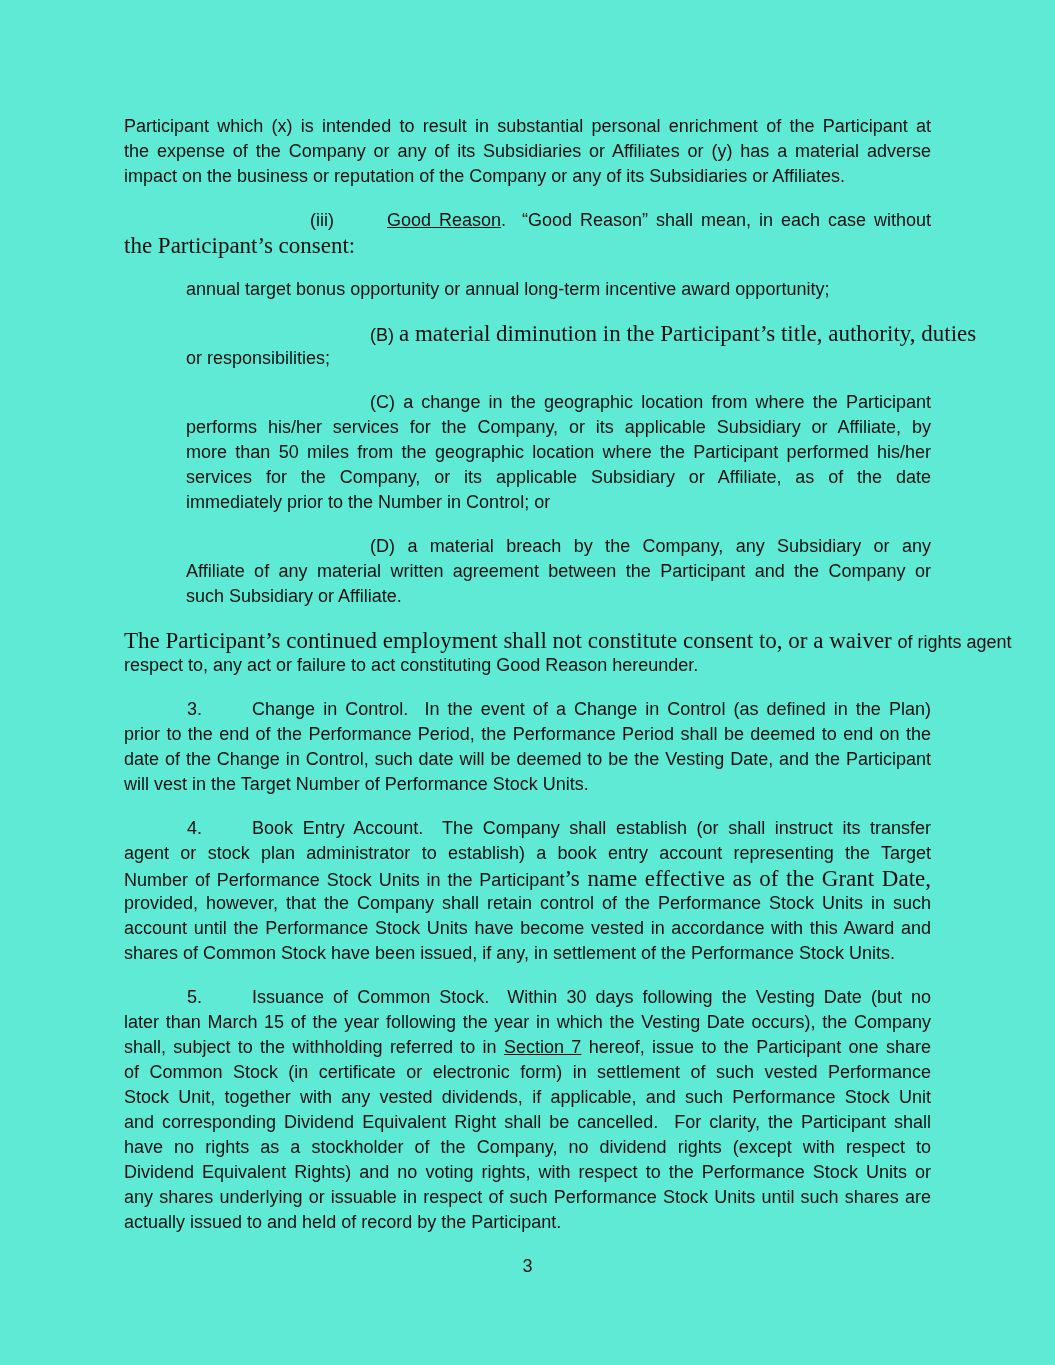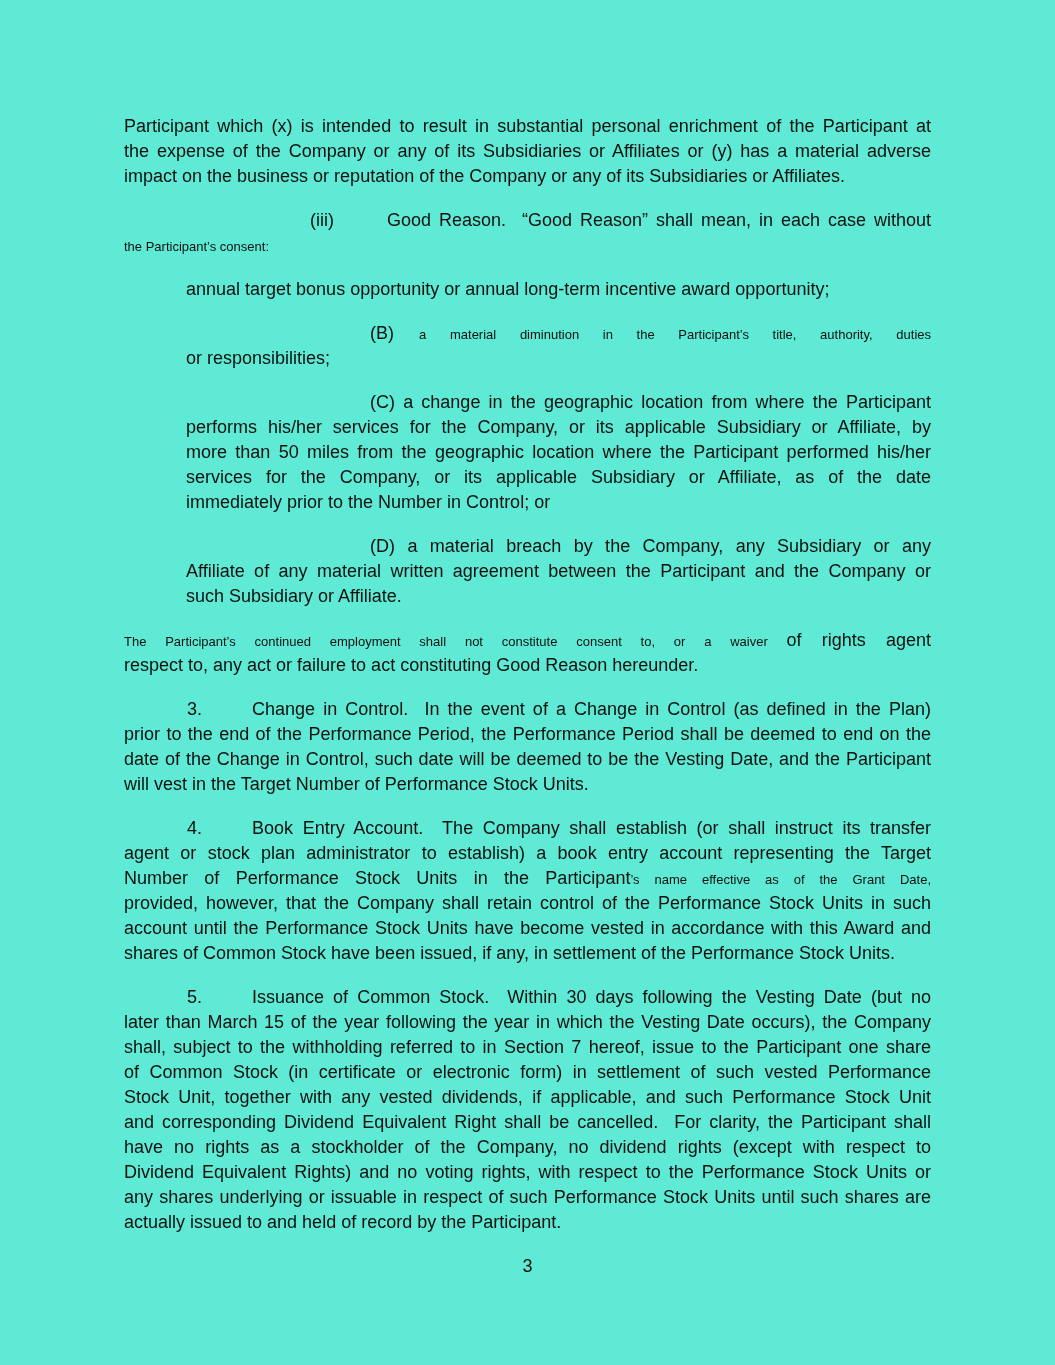--- a/index.html
+++ b/index.html
@@ -17,22 +17,22 @@
   .para.sub { margin-left:62px; }
   .line {
     font-size:18px;
     line-height:25px;
     height:25px;
     white-space:nowrap;
     text-align:left;
   }
   .line.just { text-align:justify; text-align-last:justify; }
   .s { font-family:"Liberation Sans", sans-serif; line-height:inherit; }
-  .r { font-family:Liberation Sans, sans-serif; font-size:13px; line-height:inherit; }
-  .u { }
+  .r { font-family:Liberation Serif, serif; font-size:23px; line-height:inherit; }
+  .u { text-decoration:underline; }
   .tab { display:inline-block; height:1px; }
   .footer {
     margin-top:0;
     text-align:center;
     font-size:18px;
     line-height:25px;
   }
 </style>
 </head>
 <body>

